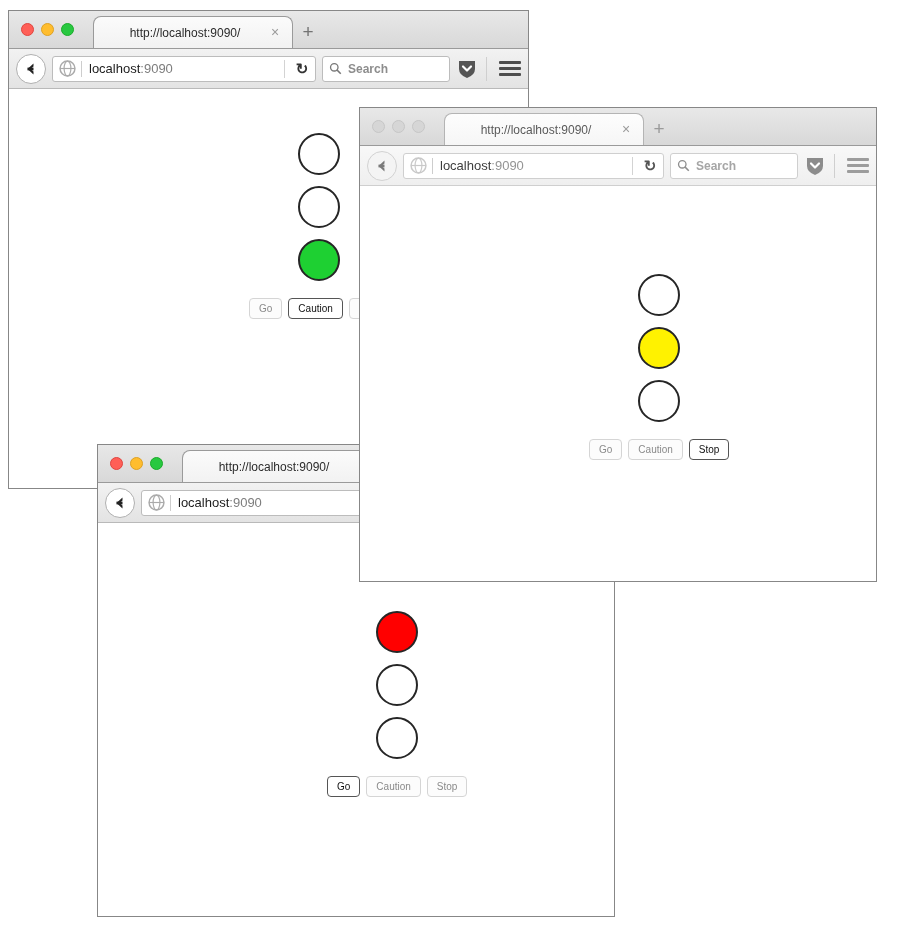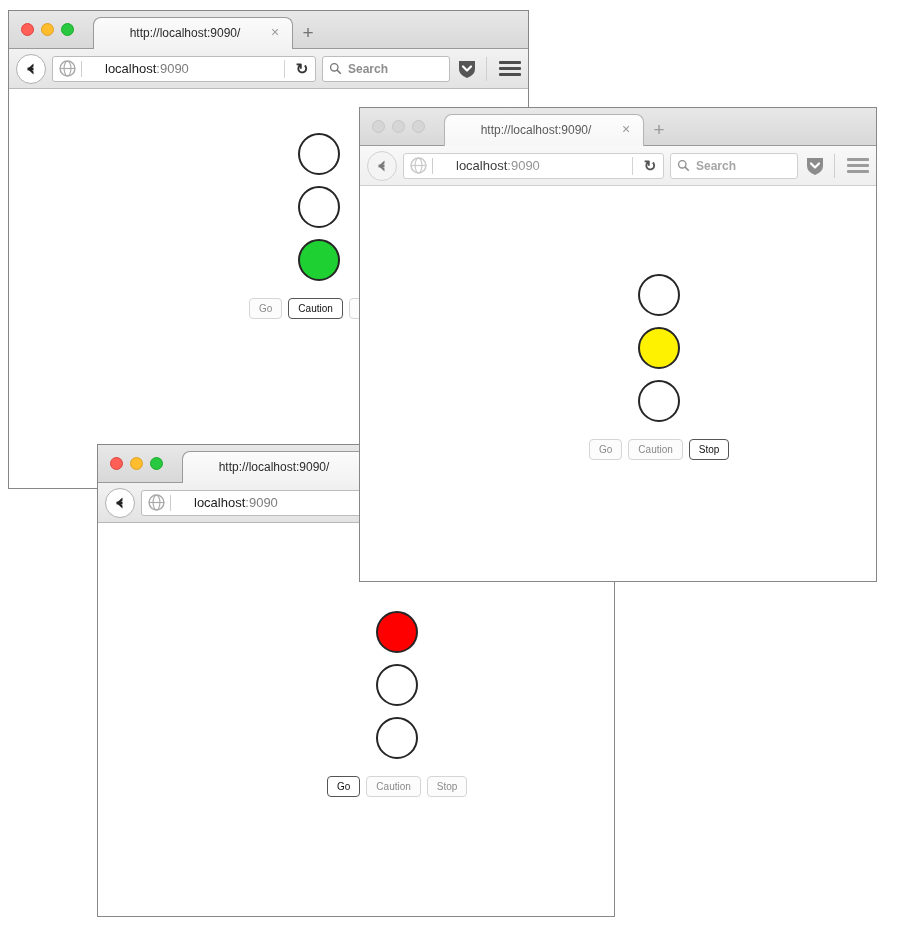--- a/index.html
+++ b/index.html
@@ -53,21 +53,21 @@
   .win-active .light-max    { background: #28c840; border: 1px solid #1aab29; }
   .win-inactive .light      { background: #d6d6d6; border: 1px solid #c6c6c6; }
 
   .tabstrip {
     position: absolute;
     left: 84px;
     right: 0;
     top: 6px;
     bottom: 0;
     display: flex;
-    align-items: center;
+    align-items: flex-end;
   }
 
   .tab {
     position: relative;
     height: 32px;
     min-width: 200px;
     padding: 0 10px 0 18px;
     background: linear-gradient(to bottom, #fbfbfb 0%, #f2f2f2 100%);
     border: 1px solid #9a9a9a;
     border-bottom: none;
@@ -171,21 +171,21 @@
   }
 
   .url-text {
     flex: 1;
     font-size: 13px;
     color: #7d7d7d;
     white-space: nowrap;
     overflow: hidden;
     min-width: 0;
   }
-  .url-host { color: #1c1c1c; margin-left: 16px; }
+  .url-host { color: #1c1c1c; }
   .win-inactive .url-host { color: #3d3d3d; }
   .win-inactive .url-text { color: #949494; }
 
   .reload-sep {
     width: 1px;
     height: 18px;
     background: #d3d3d3;
     margin: 0 8px 0 4px;
     flex: none;
   }

